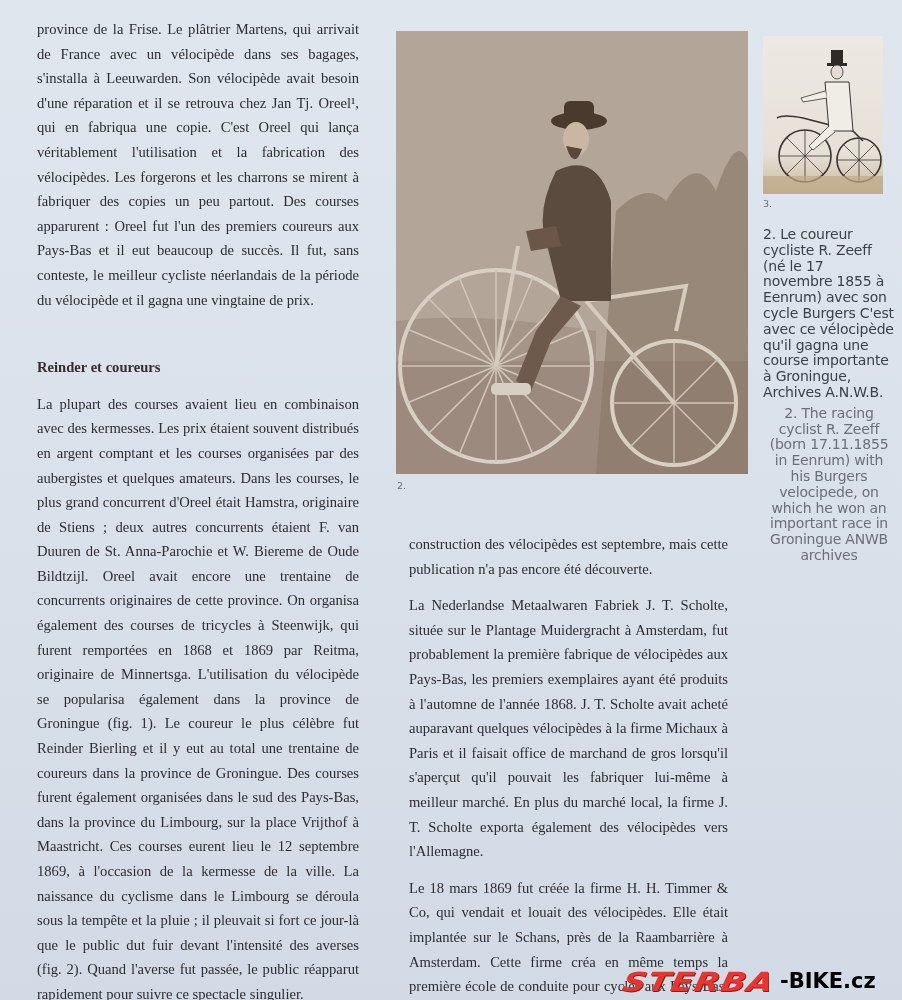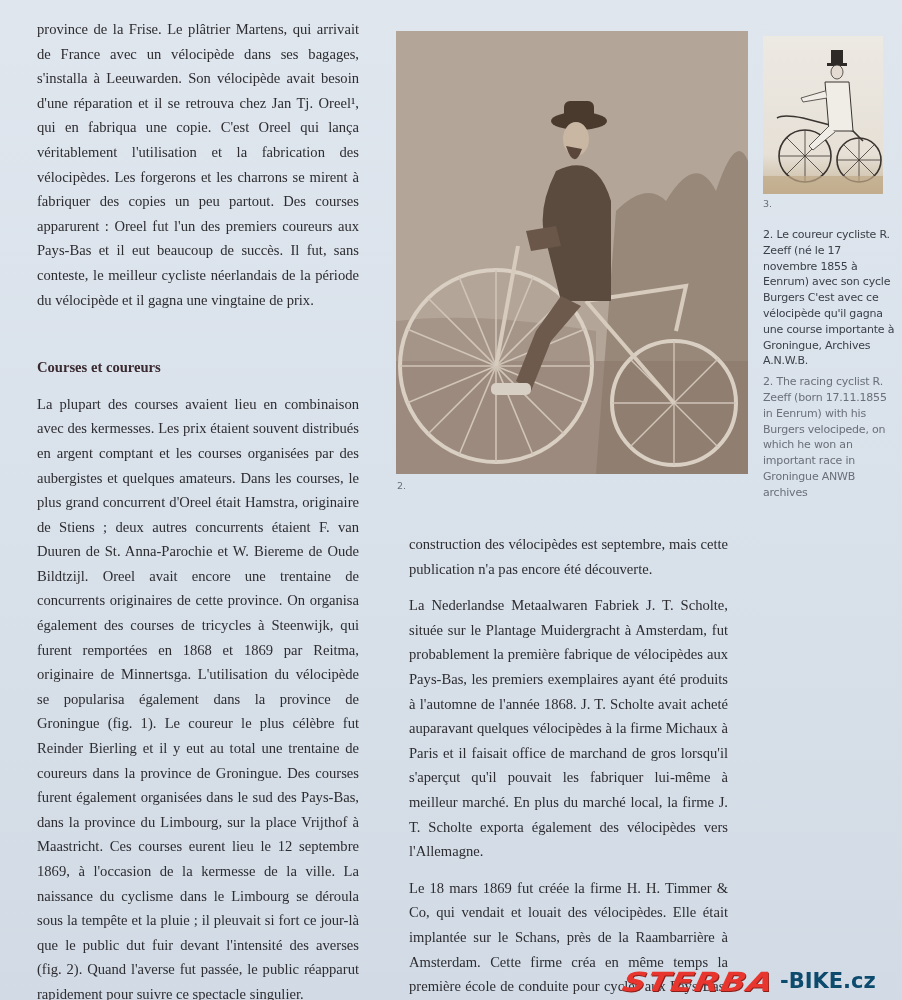--- a/index.html
+++ b/index.html
@@ -28,49 +28,49 @@
     position: absolute; font-family: "DejaVu Sans", sans-serif;
     font-size: 9.5px; color: #6b6f76;
   }
   .sketch {
     position: absolute; left: 763px; top: 36px; width: 120px; height: 158px;
     background: linear-gradient(180deg, #ede9e3 0%, #e6e0d6 75%, #c8b79c 100%);
     overflow: hidden;
   }
   .captions {
     position: absolute; left: 763px; width: 132px;
-    font-family: "DejaVu Sans", sans-serif; font-size: 11px; line-height: 15.8px;
+    font-family: "DejaVu Sans", sans-serif; font-size: 14px; line-height: 15.8px;
     letter-spacing: -0.2px;
   }
   .cap-fr { color: #3c4048; margin: 0; }
-  .cap-en { color: #6a6f78; margin: 5px 0 0 0; }
+  .cap-en { color: #6a6f78; margin: 5px 0 0 0; text-align: center; }
   #captions-2 { top: 227px; }
   #captions-3 { top: 498px; }
   .watermark {
     position: absolute; left: 623px; top: 964px; height: 34px;
     display: flex; align-items: center;
   }
   .wm-logo {
     font-family: "DejaVu Sans", sans-serif; font-weight: bold; font-style: italic;
     font-size: 33px; color: #e8352e; letter-spacing: 1px;
     transform: skewX(-12deg) scaleY(0.8);
     text-shadow: 1px 1px 0 #8a1f1a;
   }
   .wm-domain {
     font-family: "DejaVu Sans", sans-serif; font-weight: bold;
-    font-size: 21px; color: #0c4a6e; margin-left: 6px;
+    font-size: 21px; color: #000000; margin-left: 6px;
   }
 </style>
 </head>
 <body>
 
 <div id="col-left" class="col">
   <p>province de la Frise. Le plâtrier Martens, qui arrivait de France avec un vélocipède dans ses bagages, s'installa à Leeuwarden. Son vélocipède avait besoin d'une réparation et il se retrouva chez Jan Tj. Oreel¹, qui en fabriqua une copie. C'est Oreel qui lança véritablement l'utilisation et la fabrication des vélocipèdes. Les forgerons et les charrons se mirent à fabriquer des copies un peu partout. Des courses apparurent : Oreel fut l'un des premiers coureurs aux Pays-Bas et il eut beaucoup de succès. Il fut, sans conteste, le meilleur cycliste néerlandais de la période du vélocipède et il gagna une vingtaine de prix.</p>
   <div class="gap"></div>
-  <p class="heading">Courses et coureurs</p>
+  <p class="heading">Reinder et coureurs</p>
   <p>La plupart des courses avaient lieu en combinaison avec des kermesses. Les prix étaient souvent distribués en argent comptant et les courses organisées par des aubergistes et quelques amateurs. Dans les courses, le plus grand concurrent d'Oreel était Hamstra, originaire de Stiens ; deux autres concurrents étaient F. van Duuren de St. Anna-Parochie et W. Biereme de Oude Bildtzijl. Oreel avait encore une trentaine de concurrents originaires de cette province. On organisa également des courses de tricycles à Steenwijk, qui furent remportées en 1868 et 1869 par Reitma, originaire de Minnertsga. L'utilisation du vélocipède se popularisa également dans la province de Groningue (fig. 1). Le coureur le plus célèbre fut Reinder Bierling et il y eut au total une trentaine de coureurs dans la province de Groningue. Des courses furent également organisées dans le sud des Pays-Bas, dans la province du Limbourg, sur la place Vrijthof à Maastricht. Ces courses eurent lieu le 12 septembre 1869, à l'occasion de la kermesse de la ville. La naissance du cyclisme dans le Limbourg se déroula sous la tempête et la pluie ; il pleuvait si fort ce jour-là que le public dut fuir devant l'intensité des averses (fig. 2). Quand l'averse fut passée, le public réapparut rapidement pour suivre ce spectacle singulier.</p>
   <div class="gap"></div>
   <p class="heading">Les fabricants</p>
   <p>Une quarantaine de vélocipèdes ont survécu aux Pays-Bas : 80 % de ces vélocipèdes proviennent de la firme Burgers ; les autres sont construits sur le même principe que les vélocipèdes Burgers, avec notamment des roulements et les pédales similaires. L'existence d'une publication, datant du début des années 1870, avec des explications sur la</p>
 </div>
 
 <div class="photo">
   <svg width="352" height="443" viewBox="0 0 352 443">
     <defs>
       <filter id="grain">

